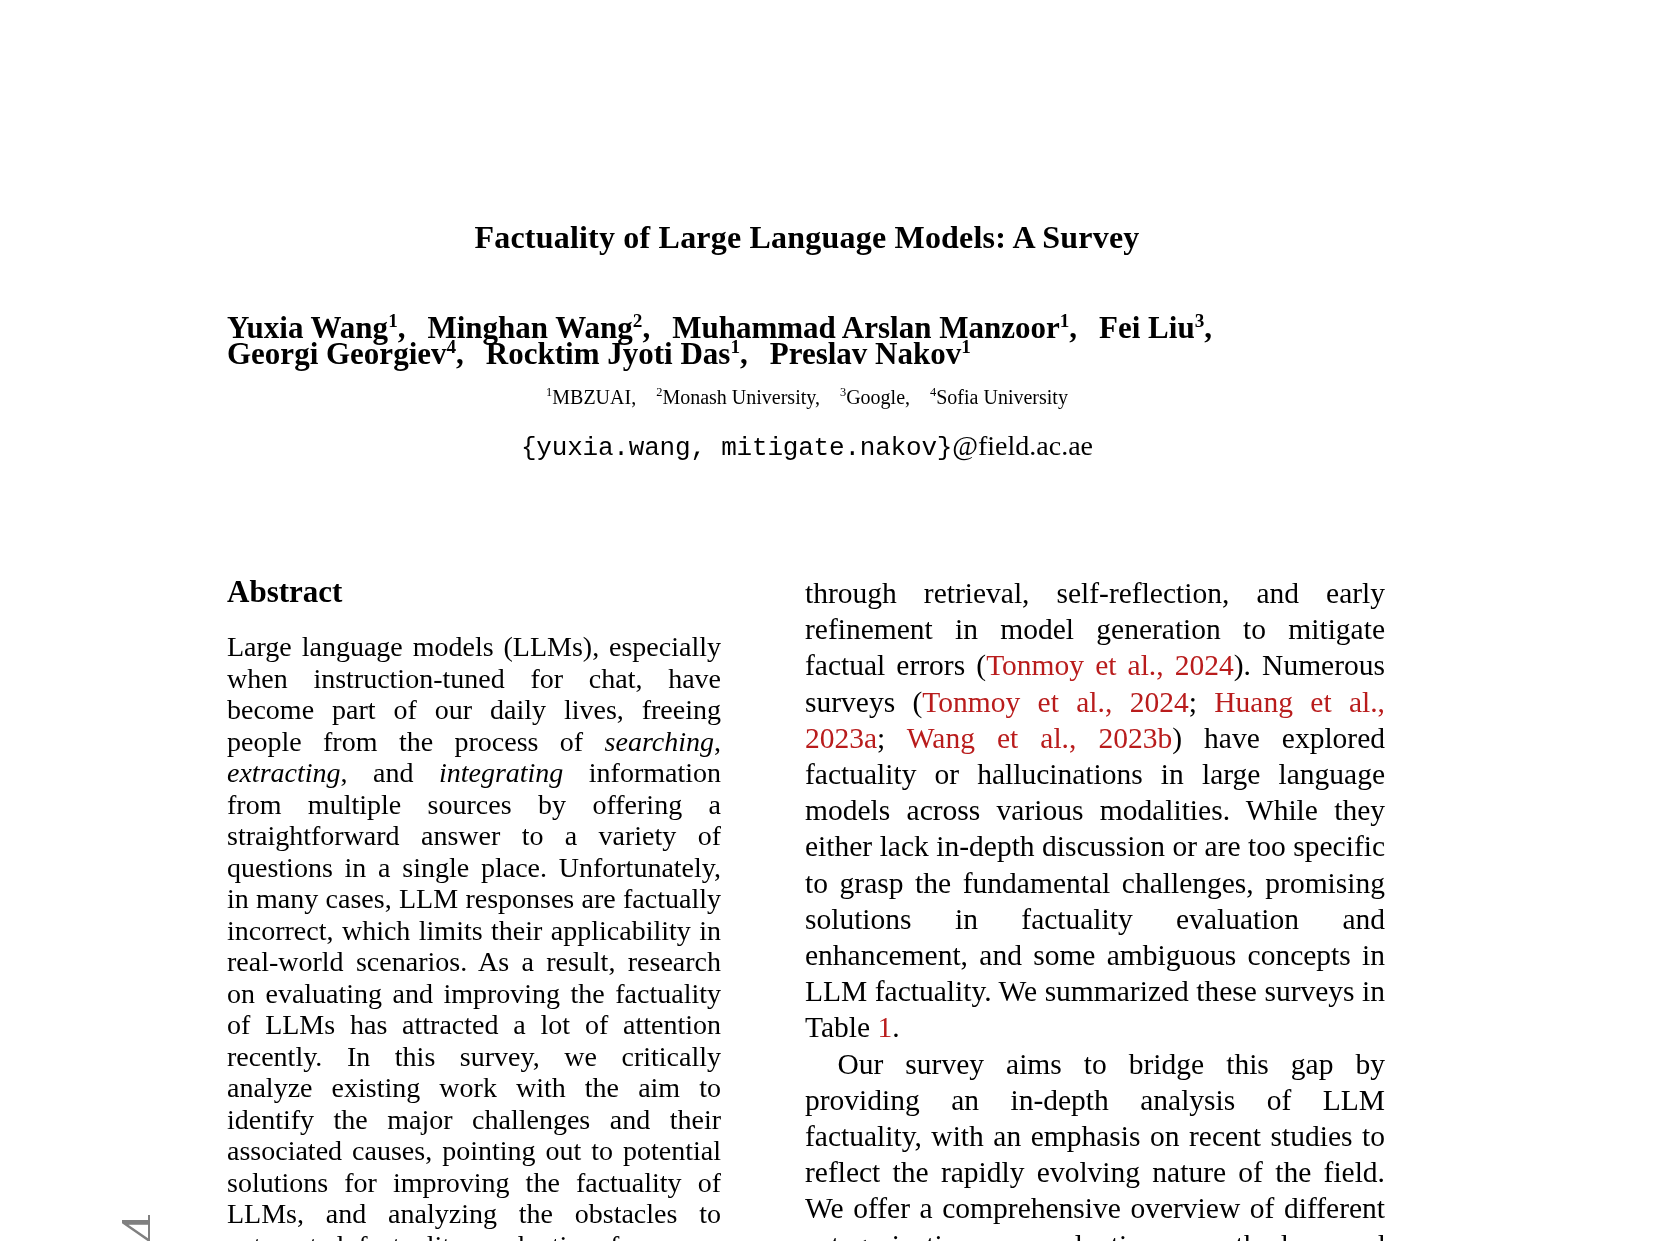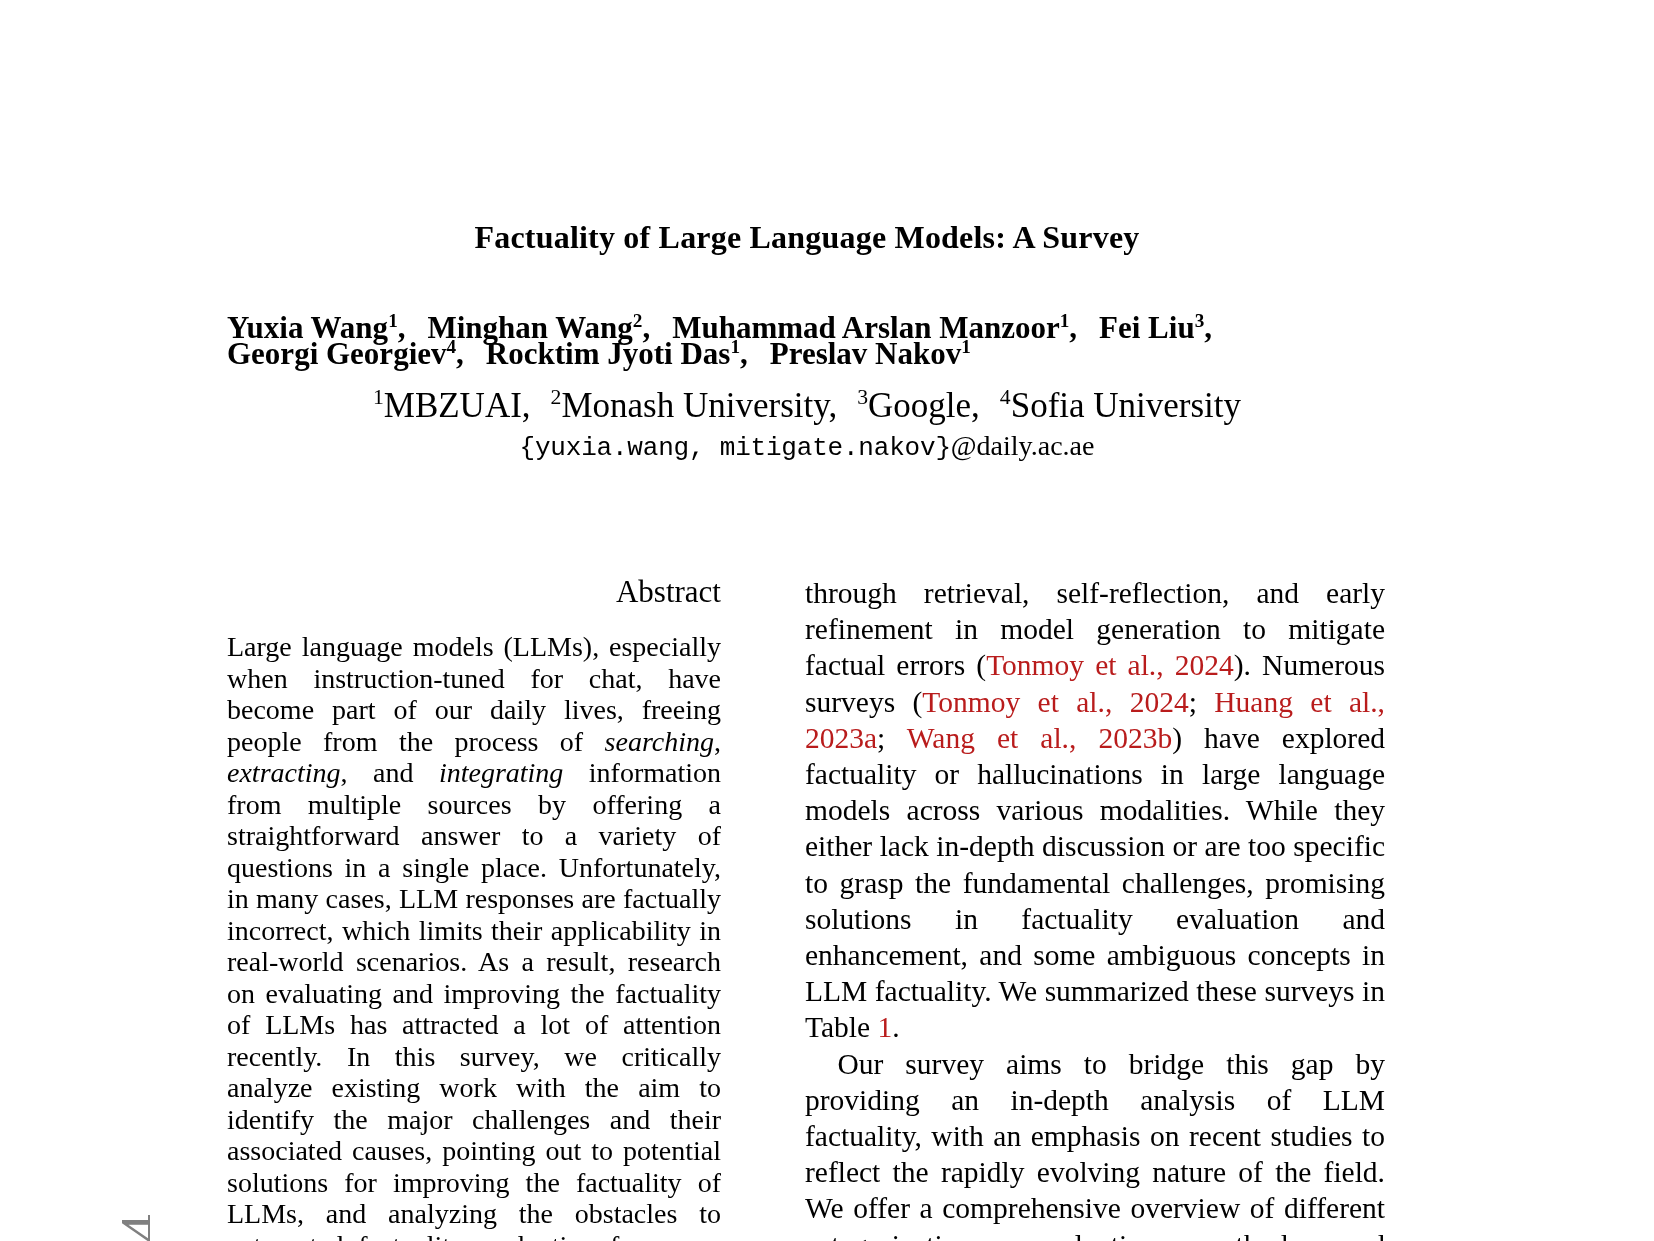--- a/index.html
+++ b/index.html
@@ -82,21 +82,21 @@
     font-weight: inherit;
   }
 
   
   #affiliations {
     position: absolute;
     left: 227px;
     top: 386px;
     width: 1160px;
     text-align: center;
-    font-size: 35px;
+    font-size: 20px;
     font-weight: normal;
     white-space: nowrap;
   }
   #affiliations .sep { display: inline-block; width: 20px; }
 
   
   #email-line {
     position: absolute;
     left: 227px;
     top: 430px;
@@ -127,23 +127,23 @@
   .column {
     position: absolute;
     top: 0;
     width: 494px;
     overflow: hidden;
   }
   #column-left  { left: 227px; }
   #column-right { left: 805px; width: 580px; }
 
   #abstract-heading {
-    text-align: right;
+    text-align: left;
     font-size: 31px;
-    font-weight: normal;
+    font-weight: bold;
     margin: 0 0 22px 0;
     line-height: 1.1;
   }
 
   .para {
     margin: 0;
     font-size: 28.5px;
     line-height: 31.6px;
     text-align: justify;
     text-justify: inter-word;
@@ -167,21 +167,21 @@
   </div>
 
   <h1 id="paper-title">Factuality of Large Language Models: A Survey</h1>
 
   <div class="authors-line" id="authors-line-1"><span>Yuxia Wang<sup>1</sup>,</span><span class="sep"></span><span>Minghan Wang<sup>2</sup>,</span><span class="sep"></span><span>Muhammad Arslan Manzoor<sup>1</sup>,</span><span class="sep"></span><span>Fei Liu<sup>3</sup>,</span></div>
   <div class="authors-line" id="authors-line-2"><span>Georgi Georgiev<sup>4</sup>,</span><span class="sep"></span><span>Rocktim Jyoti Das<sup>1</sup>,</span><span class="sep"></span><span>Preslav Nakov<sup>1</sup></span></div>
 
   <div id="affiliations"><span><sup>1</sup>MBZUAI,</span><span class="sep"></span><span><sup>2</sup>Monash University,</span><span class="sep"></span><span><sup>3</sup>Google,</span><span class="sep"></span><span><sup>4</sup>Sofia University</span></div>
 
   <div id="email-line">
-    <span class="mono">{yuxia.wang, mitigate.nakov}</span><span class="domain">@daily.ac.ae</span>
+    <span class="mono">{yuxia.wang, mitigate.nakov}</span><span class="domain">@field.ac.ae</span>
   </div>
 
   <div id="body-columns">
 
     <div class="column" id="column-left">
       <div id="abstract-heading">Abstract</div>
       <p class="para" id="abstract-para"><span>Large language models (LLMs), especially when instruction-tuned for chat, have become part of our daily lives, freeing people from the process of </span><span class="ital">searching</span><span>, </span><span class="ital">extracting</span><span>, and </span><span class="ital">integrating</span><span> information from multiple sources by offering a straightforward answer to a variety of questions in a single place. Unfortunately, in many cases, LLM responses are factually incorrect, which limits their applicability in real-world scenarios. As a result, research on evaluating and improving the factuality of LLMs has attracted a lot of attention recently. In this survey, we critically analyze existing work with the aim to identify the major challenges and their associated causes, pointing out to potential solutions for improving the factuality of LLMs, and analyzing the obstacles to automated factuality evaluation for open-ended text generation.</span></p>
     </div>
 
     <div class="column" id="column-right">

